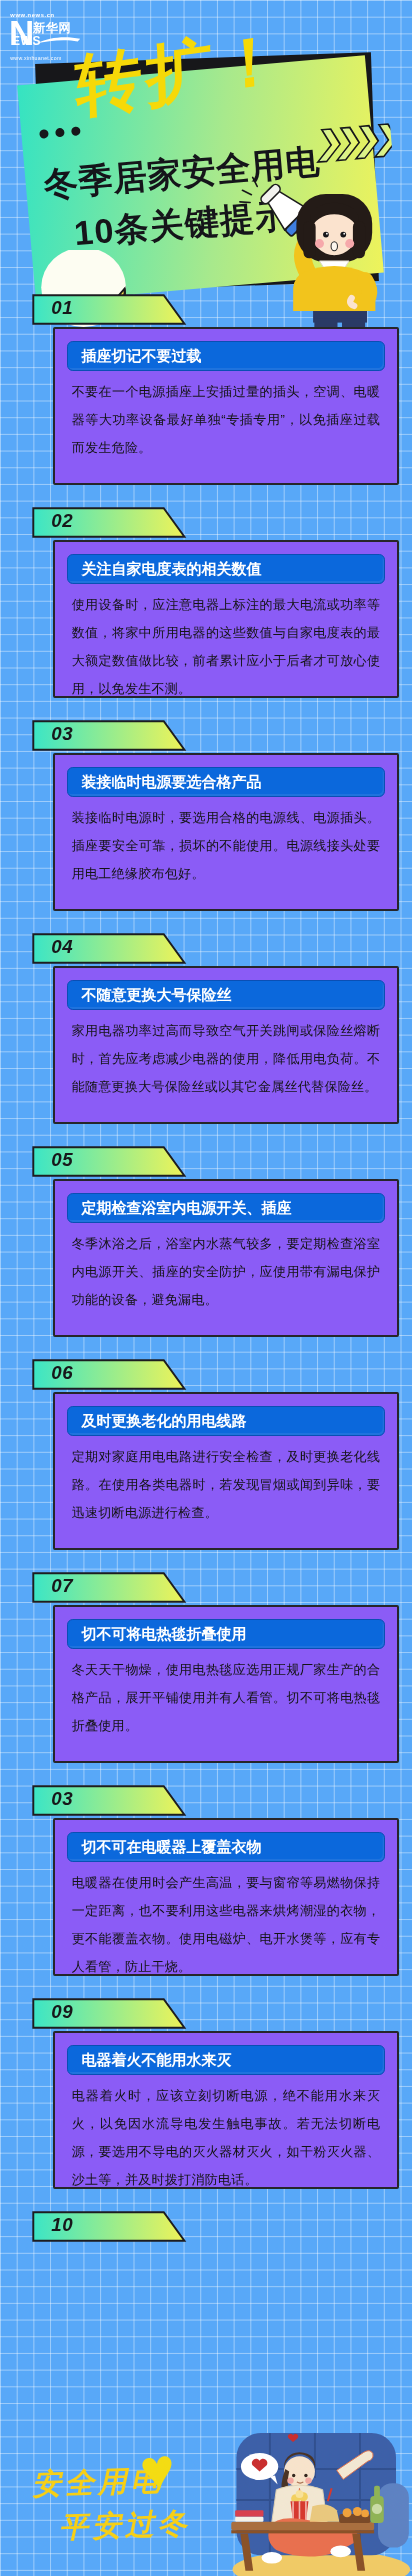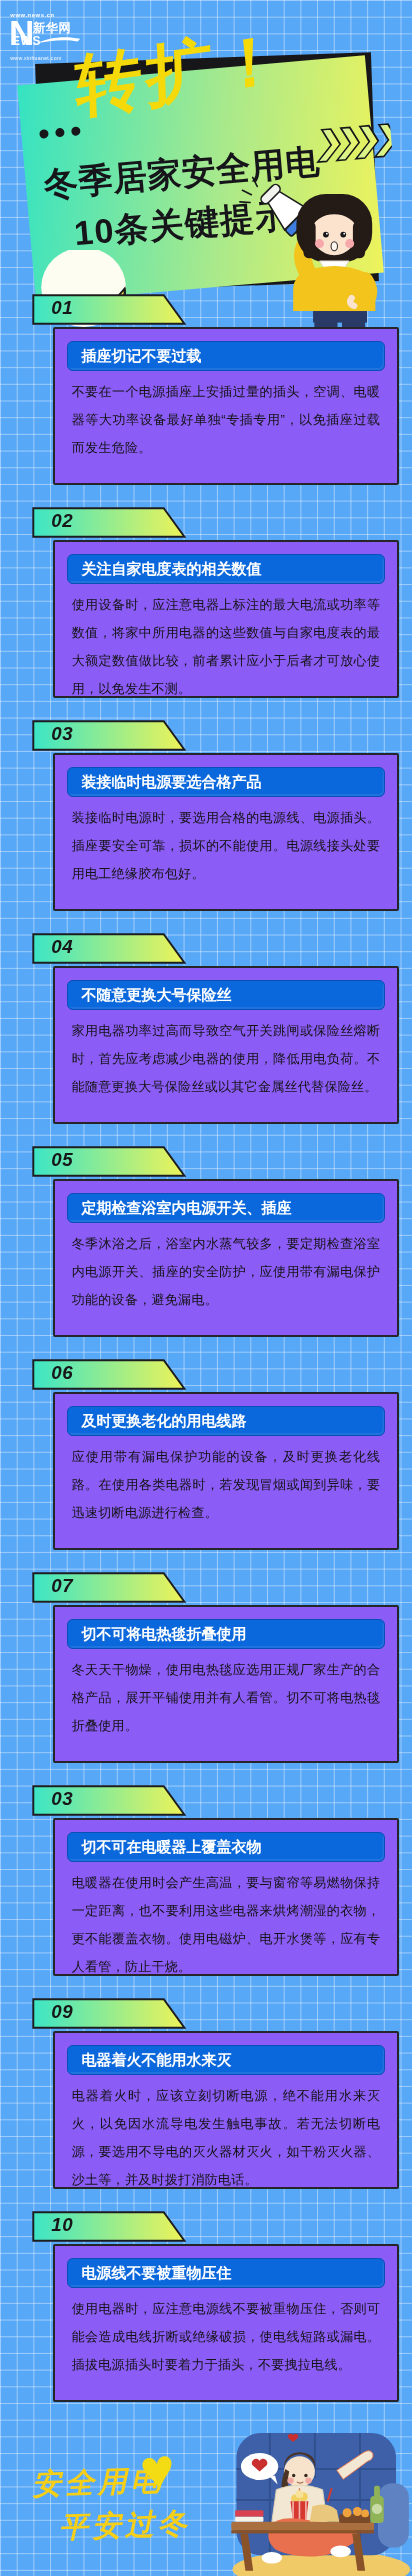--- a/index.html
+++ b/index.html
@@ -217,21 +217,21 @@
   </div>
   <div class="item">
     <div class="tab">
       <svg width="155" height="31" viewBox="0 0 240 48">
           <polygon points="2,2 204,2 236,46 2,46" fill="url(#tabgrad)" stroke="#1d1d20" stroke-width="3"></polygon>
         </svg>
       <span class="tab-num">06</span>
     </div>
     <div class="card">
       <div class="tbar">及时更换老化的用电线路</div>
-      <div class="btxt">应使用带有漏电保护功能的设备，及时更换老化线路。在使用各类电器时，若发现冒烟或闻到异味，要迅速切断电源进行检查。</div>
+      <div class="btxt">定期对家庭用电电路进行安全检查，及时更换老化线路。在使用各类电器时，若发现冒烟或闻到异味，要迅速切断电源进行检查。</div>
     </div>
   </div>
   <div class="item">
     <div class="tab">
       <svg width="155" height="31" viewBox="0 0 240 48">
           <polygon points="2,2 204,2 236,46 2,46" fill="url(#tabgrad)" stroke="#1d1d20" stroke-width="3"></polygon>
         </svg>
       <span class="tab-num">07</span>
     </div>
     <div class="card">
@@ -262,24 +262,20 @@
       <div class="tbar">电器着火不能用水来灭</div>
       <div class="btxt">电器着火时，应该立刻切断电源，绝不能用水来灭火，以免因水流导电发生触电事故。若无法切断电源，要选用不导电的灭火器材灭火，如干粉灭火器、沙土等，并及时拨打消防电话。</div>
     </div>
   </div>
   <div class="item">
     <div class="tab">
       <svg width="155" height="31" viewBox="0 0 240 48">
           <polygon points="2,2 204,2 236,46 2,46" fill="url(#tabgrad)" stroke="#1d1d20" stroke-width="3"></polygon>
         </svg>
       <span class="tab-num">10</span>
-    </div>
-    <div class="card">
-      <div class="tbar">电源线不要被重物压住</div>
-      <div class="btxt">使用电器时，应注意电源线不要被重物压住，否则可能会造成电线折断或绝缘破损，使电线短路或漏电。插拔电源插头时要着力于插头，不要拽拉电线。</div>
     </div>
   </div>
 </div>
 
 <div class="footer">
   <div class="slogan1">安全用电</div>
   <div class="slogan-heart">♥</div>
   <div class="slogan2">平安过冬</div>
 
   <svg class="couch" width="182" height="166" viewBox="0 0 282 258">

